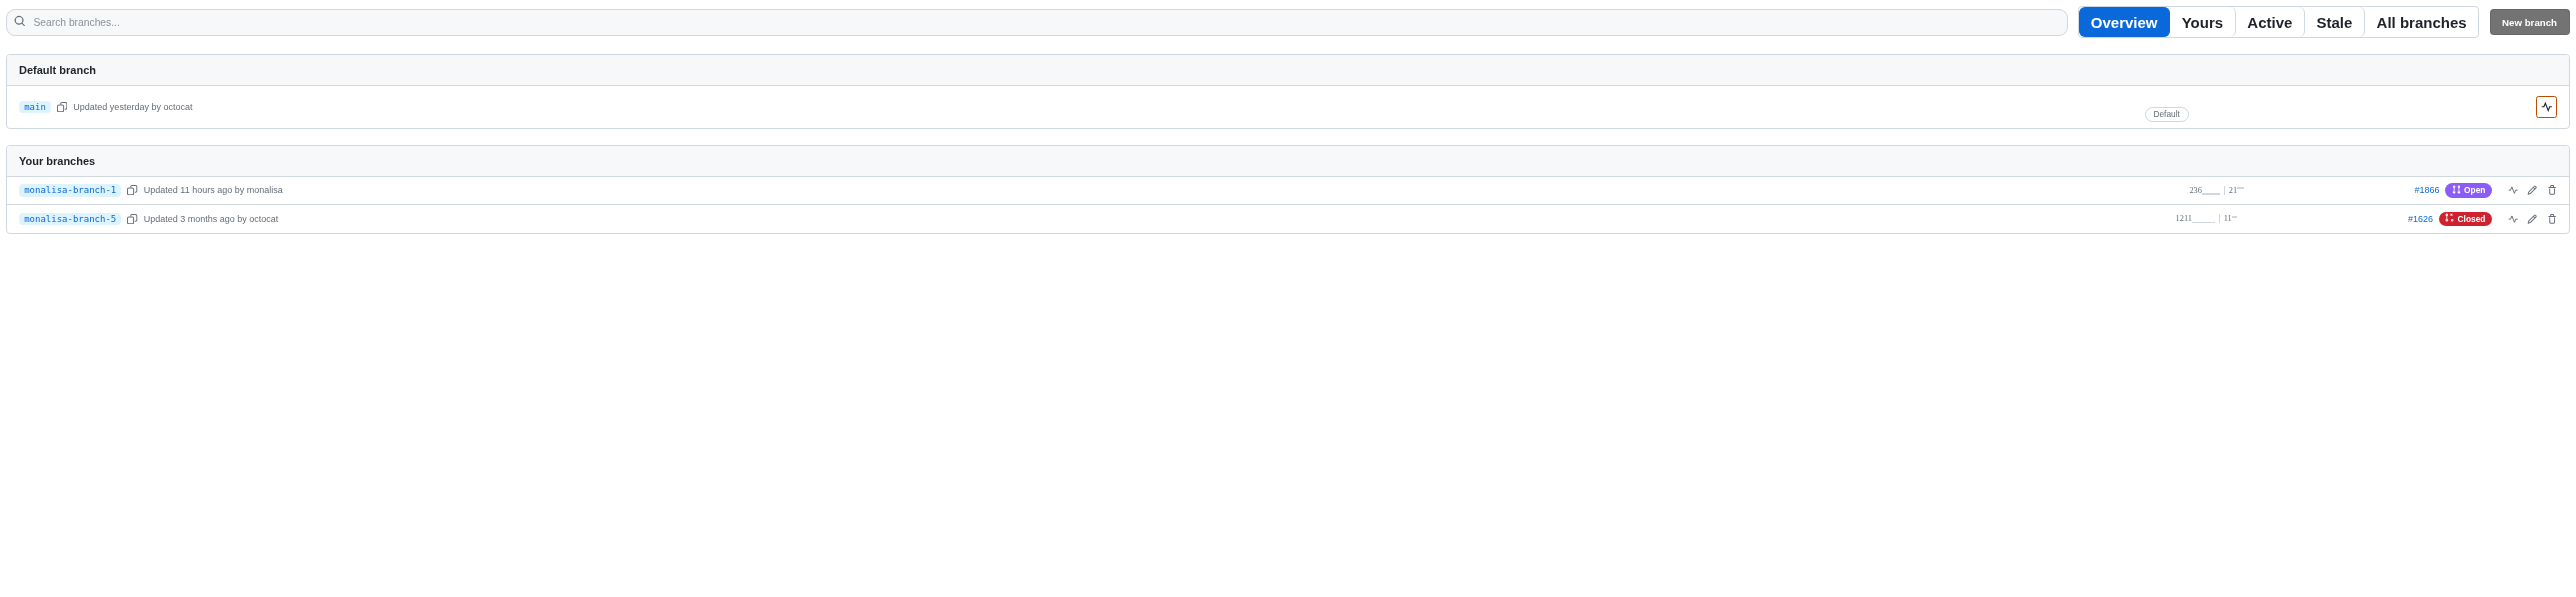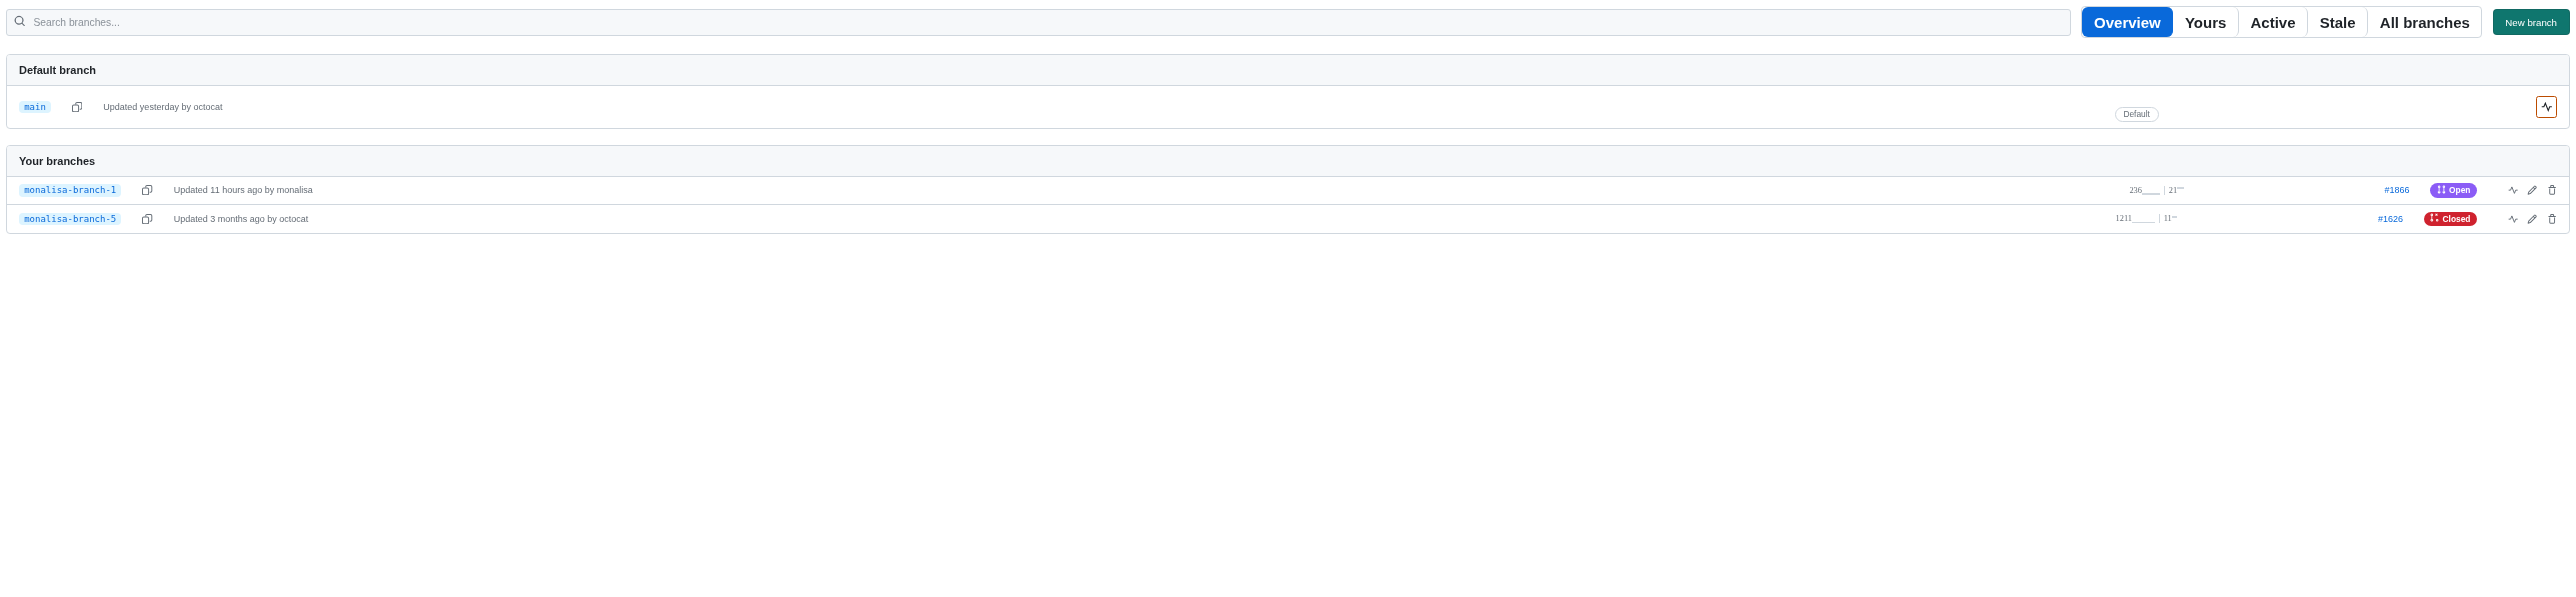--- a/index.html
+++ b/index.html
@@ -18,21 +18,21 @@
     }
     .search-wrapper {
       position: relative;
       flex: 1;
     }
     .search-input {
       width: 100%;
       height: 27px;
       padding: 5.2px 7.7px 5.2px 26px;
       border: 0.6px solid #d0d7de;
-      border-radius: 3px;
+      border-radius: 9px;
       background: #f6f8fa;
       font-size: 10.3px;
       color: #656d76;
     }
     .search-input::placeholder { color: #8a9199; }
     .search-icon-wrap {
       position: absolute;
       left: 7.7px;
       top: 50%;
       transform: translateY(-50%);
@@ -55,47 +55,47 @@
       border-radius: 6px;
     }
     .tab:last-child { border-right: none; }
     .tab.active {
       background: #0969da;
       color: #fff;
       border-right-color: #0969da;
     }
     .btn-primary {
       padding: 6.4px 11.6px;
-      background: #0f766e;
+      background: #737373;
       color: #fff;
       border: 0.6px solid rgba(31,35,40,0.15);
       border-radius: 3.9px;
       font-size: 9.7px;
-      font-weight: 400;
+      font-weight: 700;
       cursor: pointer;
     }
     .panel {
       border: 0.6px solid #d0d7de;
       border-radius: 3.9px;
       margin-bottom: 15.5px;
       overflow: hidden;
     }
     .panel-header {
       padding: 9px 11.6px;
       background: #f6f8fa;
       border-bottom: 0.6px solid #d0d7de;
       font-size: 11px;
       font-weight: 700;
     }
     .row {
       display: flex;
       align-items: center;
       padding: 6.4px 11.6px;
       border-bottom: 0.6px solid #d0d7de;
-      gap: 21px;
+      gap: 6px;
     }
     .row:last-child { border-bottom: none; }
     .branch-name {
       font-family: ui-monospace, SFMono-Regular, "SF Mono", Menlo, Consolas, monospace;
       background: #ddf4ff;
       color: #0969da;
       padding: 1.3px 5.2px;
       border-radius: 3.9px;
       font-size: 9px;
     }

